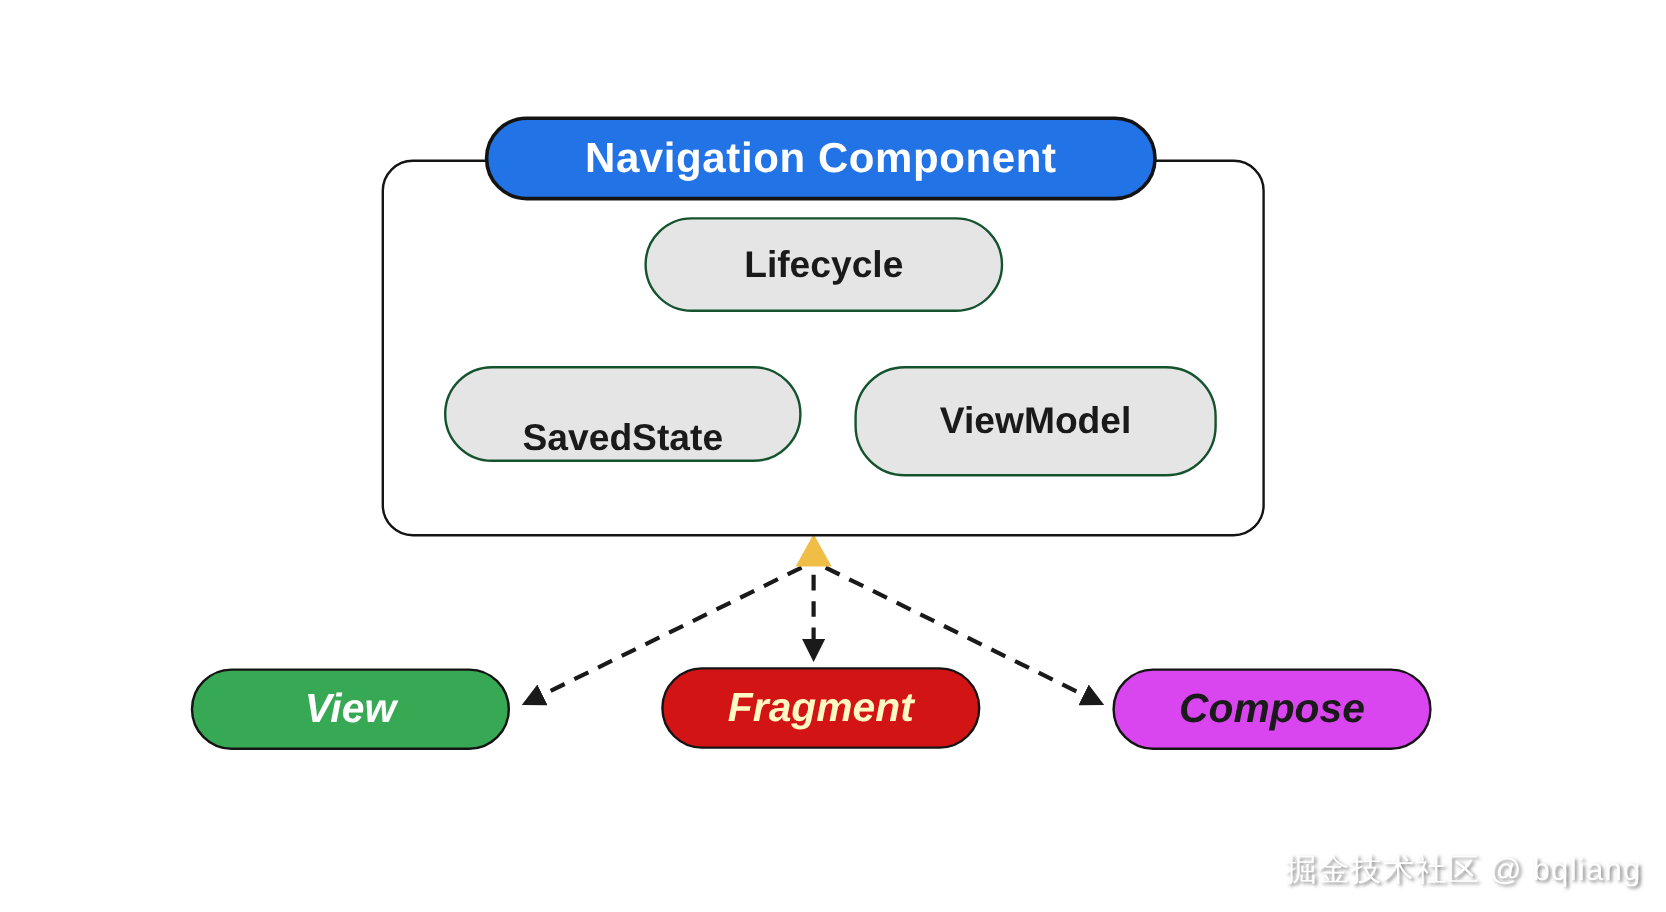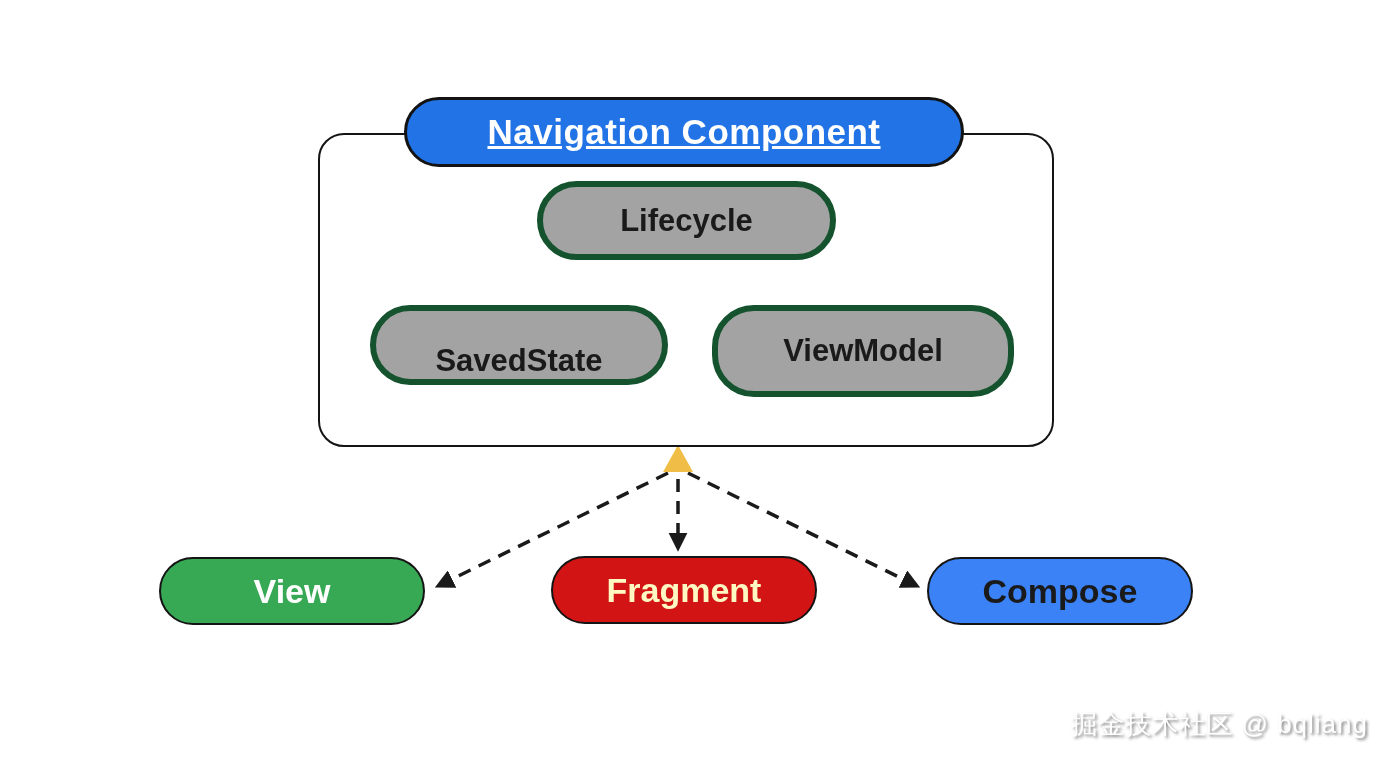--- a/index.html
+++ b/index.html
@@ -44,46 +44,46 @@
     left: 404px; top: 97px;
     width: 560px; height: 70px;
     background: #2273E6;
     border: 3px solid #131313;
     border-radius: 38px;
     color: #ffffff;
     font-size: 35px;
     font-weight: bold;
     letter-spacing: 0.5px;
     z-index: 3;
-    text-decoration: underline;
   }
   .lib-pill {
-    background: #a3a3a3;
-    border: 6px solid #14532d;
+    background: #e5e5e5;
+    border: 2px solid #14532d;
     border-radius: 42px;
     color: #1a1a1a;
     font-size: 31px;
     font-weight: bold;
     z-index: 2;
   }
   .lifecycle-pill   { left: 537px; top: 181px; width: 299px; height: 79px; }
   .savedstate-pill  { left: 370px; top: 305px; width: 298px; height: 80px; align-items: flex-end; }
   .viewmodel-pill   { left: 712px; top: 305px; width: 302px; height: 92px; }
   .target-pill {
     top: 557px;
     width: 266px; height: 68px;
     border: 2.5px solid #141414;
     border-radius: 35px;
     font-size: 34px;
     font-weight: bold;
     z-index: 2;
+    font-style: italic;
   }
   .view-pill     { left: 159px; background: #37A854; color: #ffffff; }
   .fragment-pill { left: 551px; top: 556px; background: #D21414; color: #fef9c3; justify-content: center; }
-  .compose-pill  { left: 927px; background: #3b82f6; color: #1A1A1A; }
+  .compose-pill  { left: 927px; background: #d946ef; color: #1A1A1A; }
   .watermark {
     position: absolute;
     right: 20px;
     bottom: 18px;
     font-size: 26px;
     color: #ffffff;
     text-shadow: 2px 2px 3px rgba(110,110,110,0.85);
     letter-spacing: 1px;
     z-index: 4;
   }

